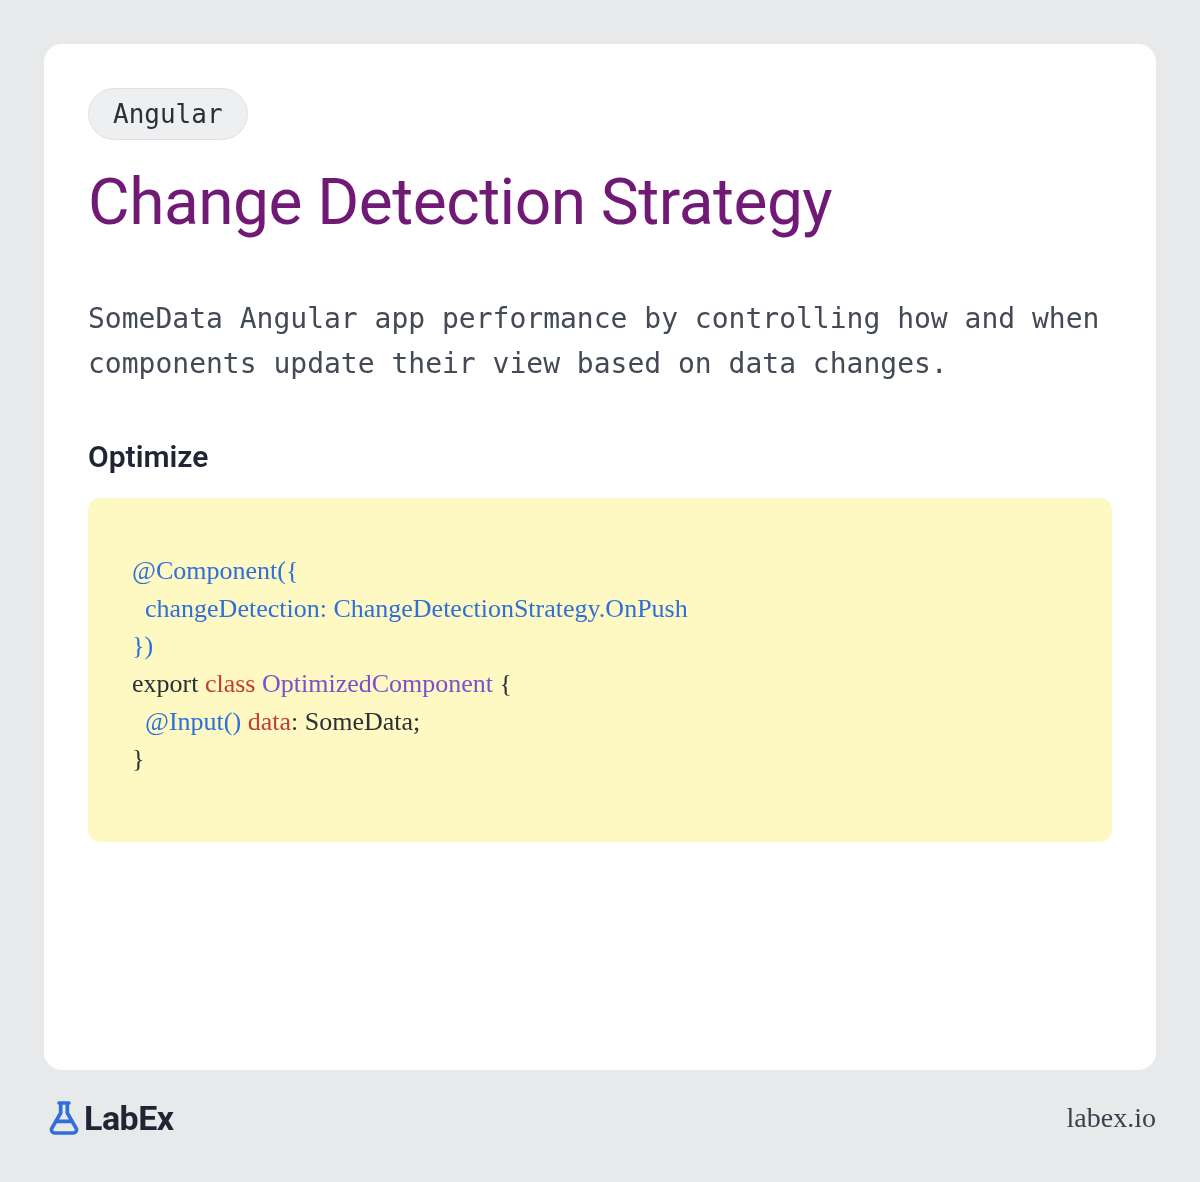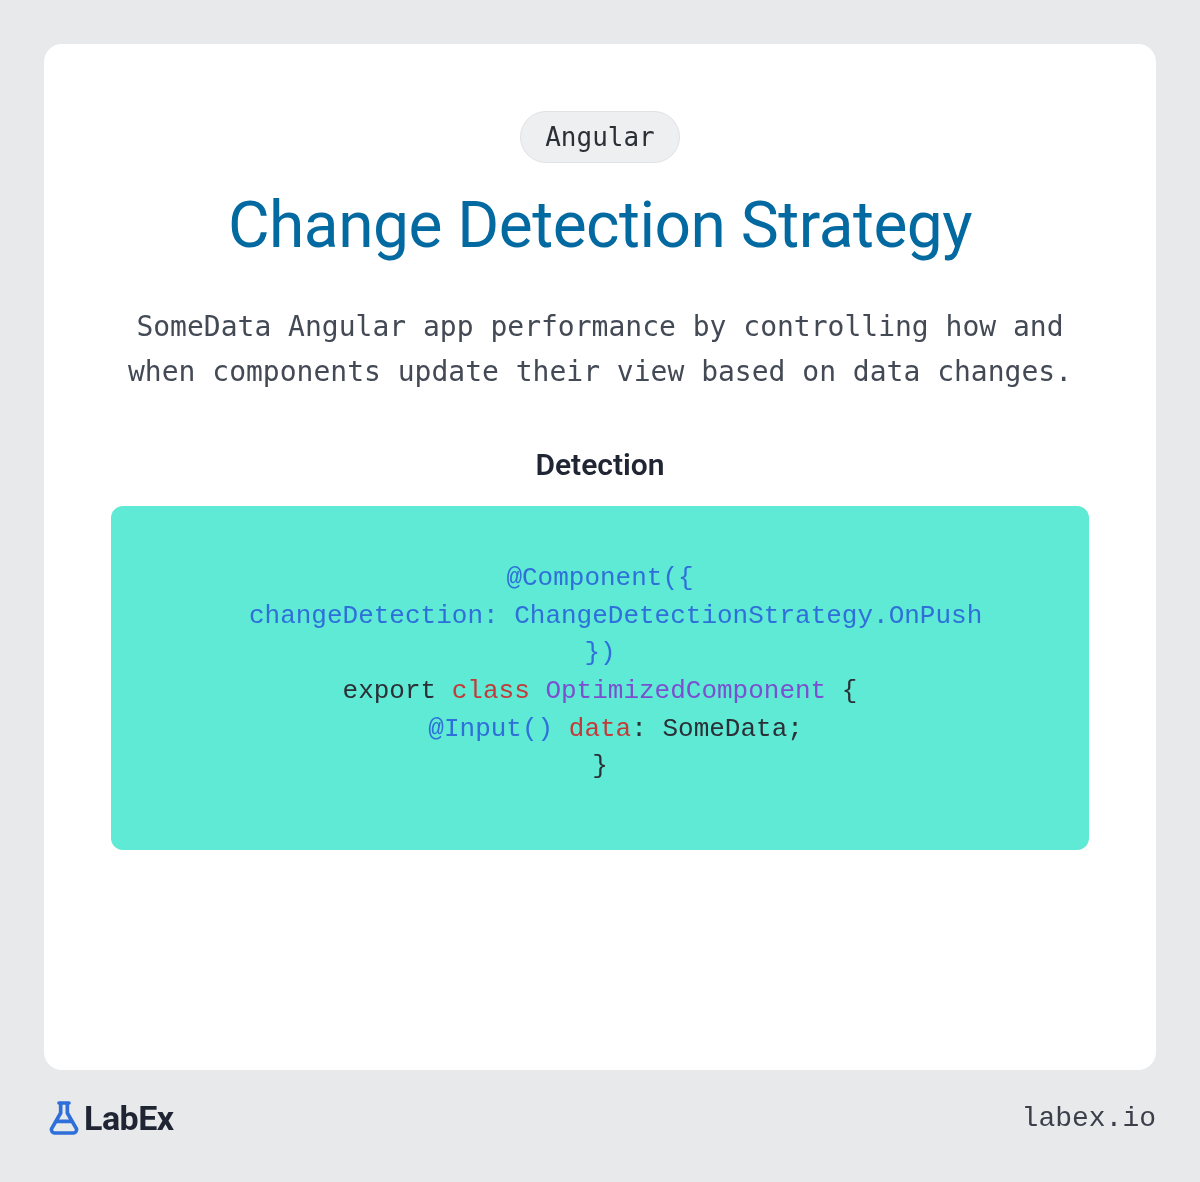--- a/index.html
+++ b/index.html
@@ -8,61 +8,60 @@
     font-family: -apple-system, BlinkMacSystemFont, "Segoe UI", Roboto, sans-serif;
     width: 1200px;
     height: 1182px;
     padding: 44px;
     display: flex;
     flex-direction: column;
   }
   .card {
     background: #ffffff;
     border-radius: 18px;
-    padding: 67px;
+    padding: 44px;
     flex: 1;
-    text-align: center;
   }
   .tag {
     display: inline-block;
     background: #eeeff1;
     border: 1px solid #e1e2e5;
     border-radius: 999px;
     padding: 10px 24px;
     font-family: ui-monospace, "SF Mono", Menlo, Consolas, monospace;
     font-size: 26px;
     color: #2b2f36;
     margin-bottom: 28px;
   }
   .title {
     font-size: 64px;
     font-weight: 400;
-    color: #0369a1;
+    color: #701a75;
     letter-spacing: -0.5px;
-    margin-bottom: 44px;
+    margin-bottom: 59px;
     line-height: 1.1;
   }
   .description {
     font-family: ui-monospace, "SF Mono", Menlo, Consolas, monospace;
     font-size: 28px;
     color: #444a55;
     line-height: 1.6;
     margin-bottom: 52px;
   }
   .snippets-heading {
     font-size: 30px;
     font-weight: 600;
     color: #1f2533;
     margin-bottom: 24px;
   }
   .code-block {
-    background: #5eead4;
+    background: #fef9c3;
     border-radius: 12px;
     padding: 54px 44px 64px 44px;
-    font-family: Liberation Mono, monospace;
+    font-family: Liberation Serif, serif;
     font-size: 26px;
     line-height: 1.45;
     color: #2b2f36;
     white-space: pre;
   }
   .tok-blue { color: #2f6fd9; }
   .tok-kw { color: #c23b3b; }
   .tok-class { color: #7b4fcf; }
   .tok-attr { color: #c23b3b; }
   .footer {
@@ -75,34 +74,34 @@
     display: flex;
     align-items: center;
   }
   .brand-text {
     font-size: 34px;
     font-weight: 700;
     color: #1f2533;
     letter-spacing: -0.5px;
   }
   .brand-url {
-    font-family: Liberation Mono, monospace;
+    font-family: Liberation Serif, serif;
     font-size: 28px;
     color: #3a3f4a;
   }
   .flask-icon { width: 40px; height: 40px; }
 </style>
 </head>
 <body>
 
 <div class="card">
   <div class="tag">Angular</div>
   <h1 class="title">Change Detection Strategy</h1>
   <p class="description">SomeData Angular app performance by controlling how and when components update their view based on data changes.</p>
-  <h2 class="snippets-heading">Detection</h2>
+  <h2 class="snippets-heading">Optimize</h2>
   <div class="code-block"><span class="tok-blue">@Component({</span>
 <span class="tok-blue">  changeDetection: ChangeDetectionStrategy.OnPush</span>
 <span class="tok-blue">})</span>
 <span>export </span><span class="tok-kw">class</span><span> </span><span class="tok-class">OptimizedComponent</span><span> {</span>
 <span>  </span><span class="tok-blue">@Input()</span><span> </span><span class="tok-attr">data</span><span>: SomeData;</span>
 <span>}</span></div>
 </div>
 
 <div class="footer">
   <div class="brand">

